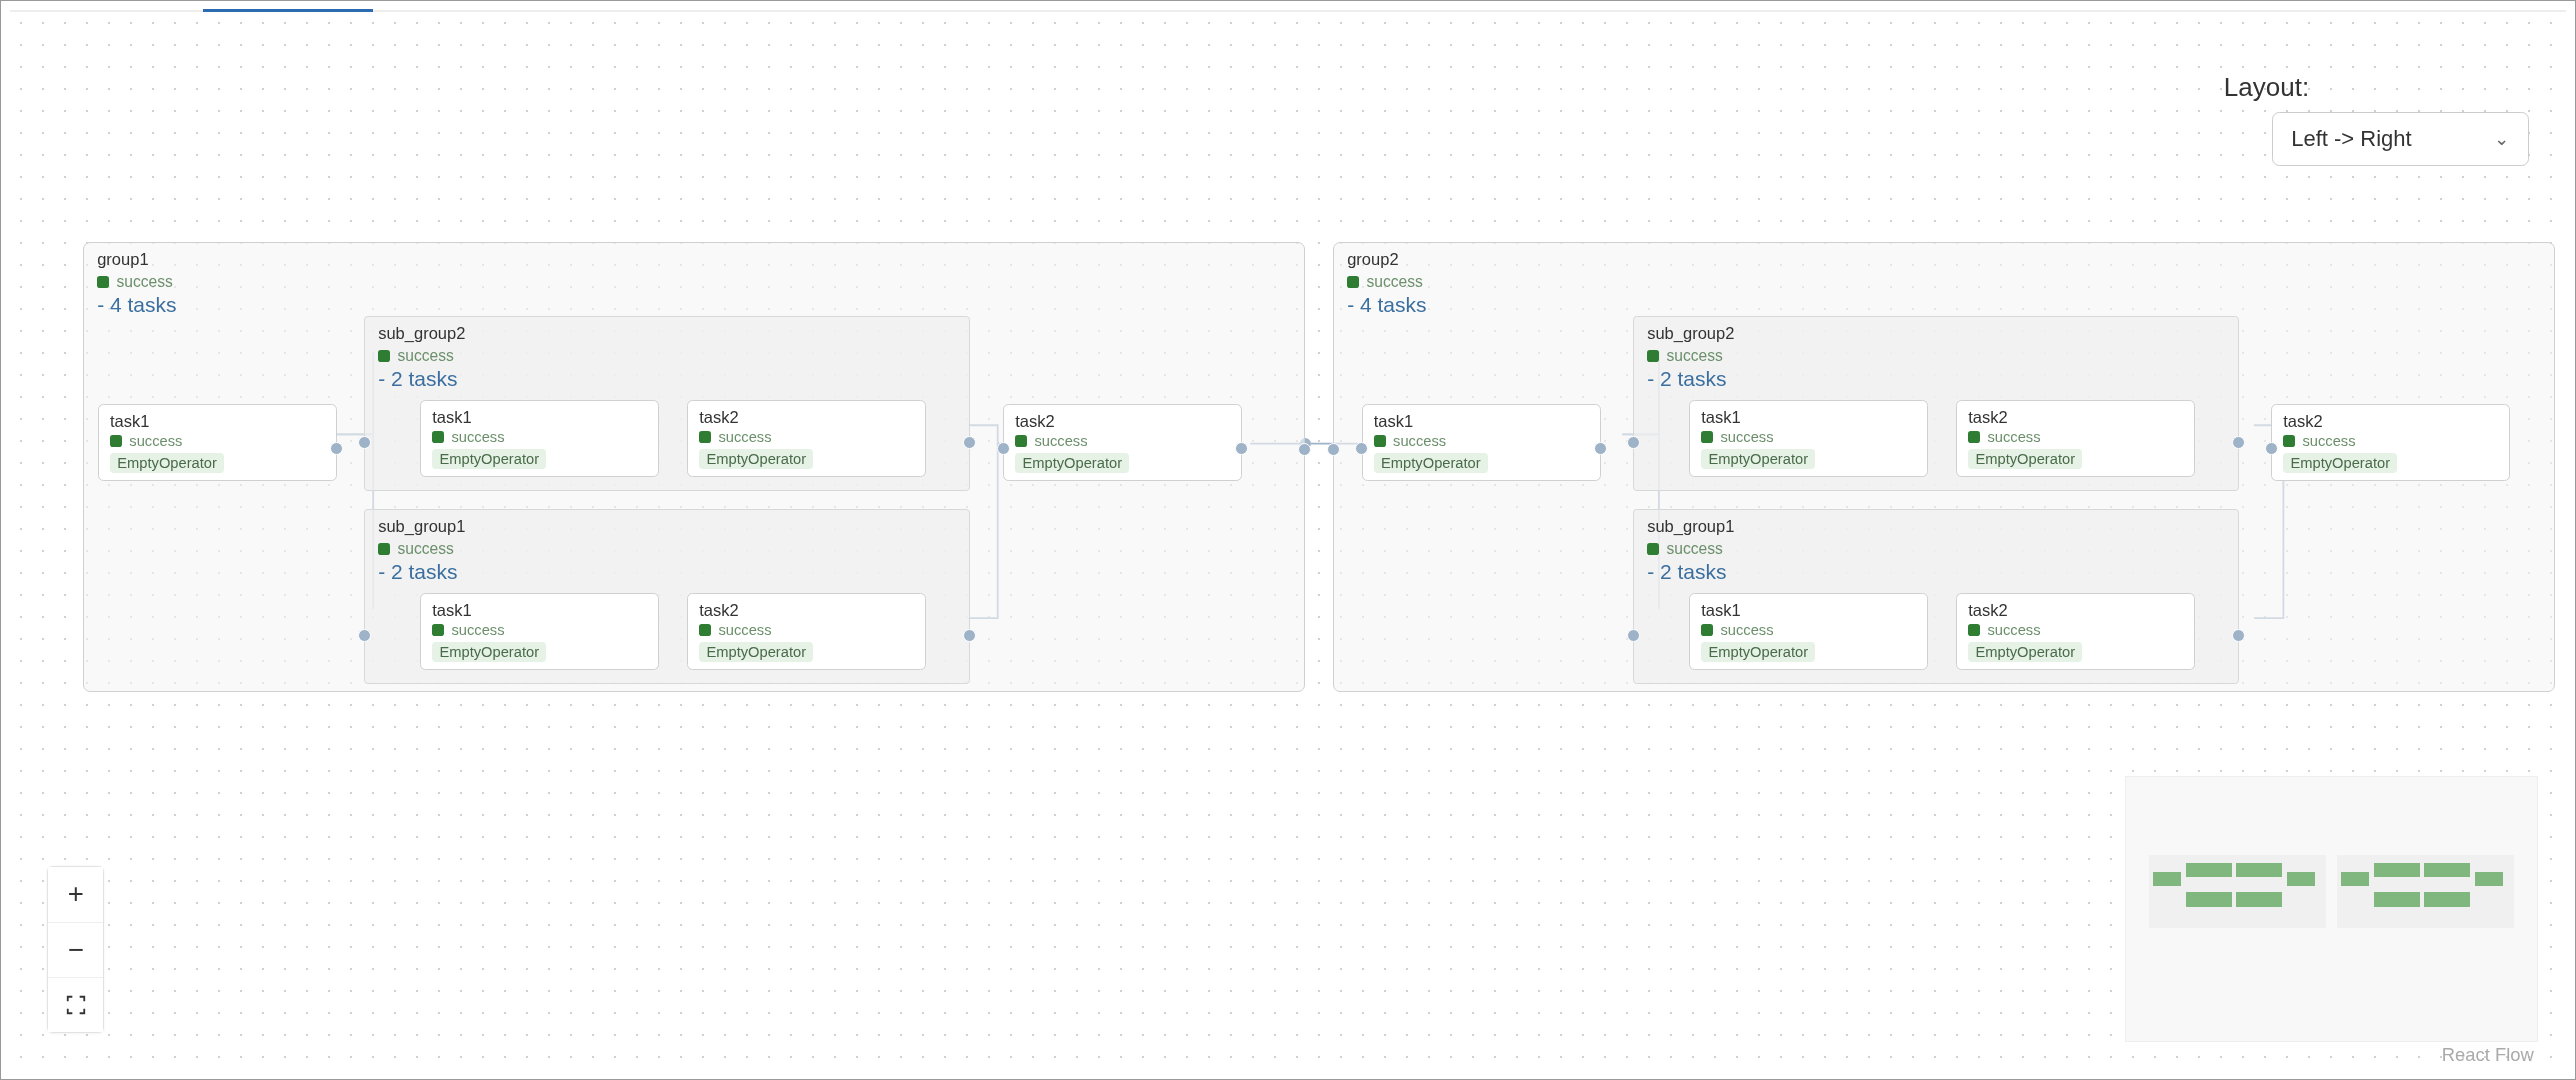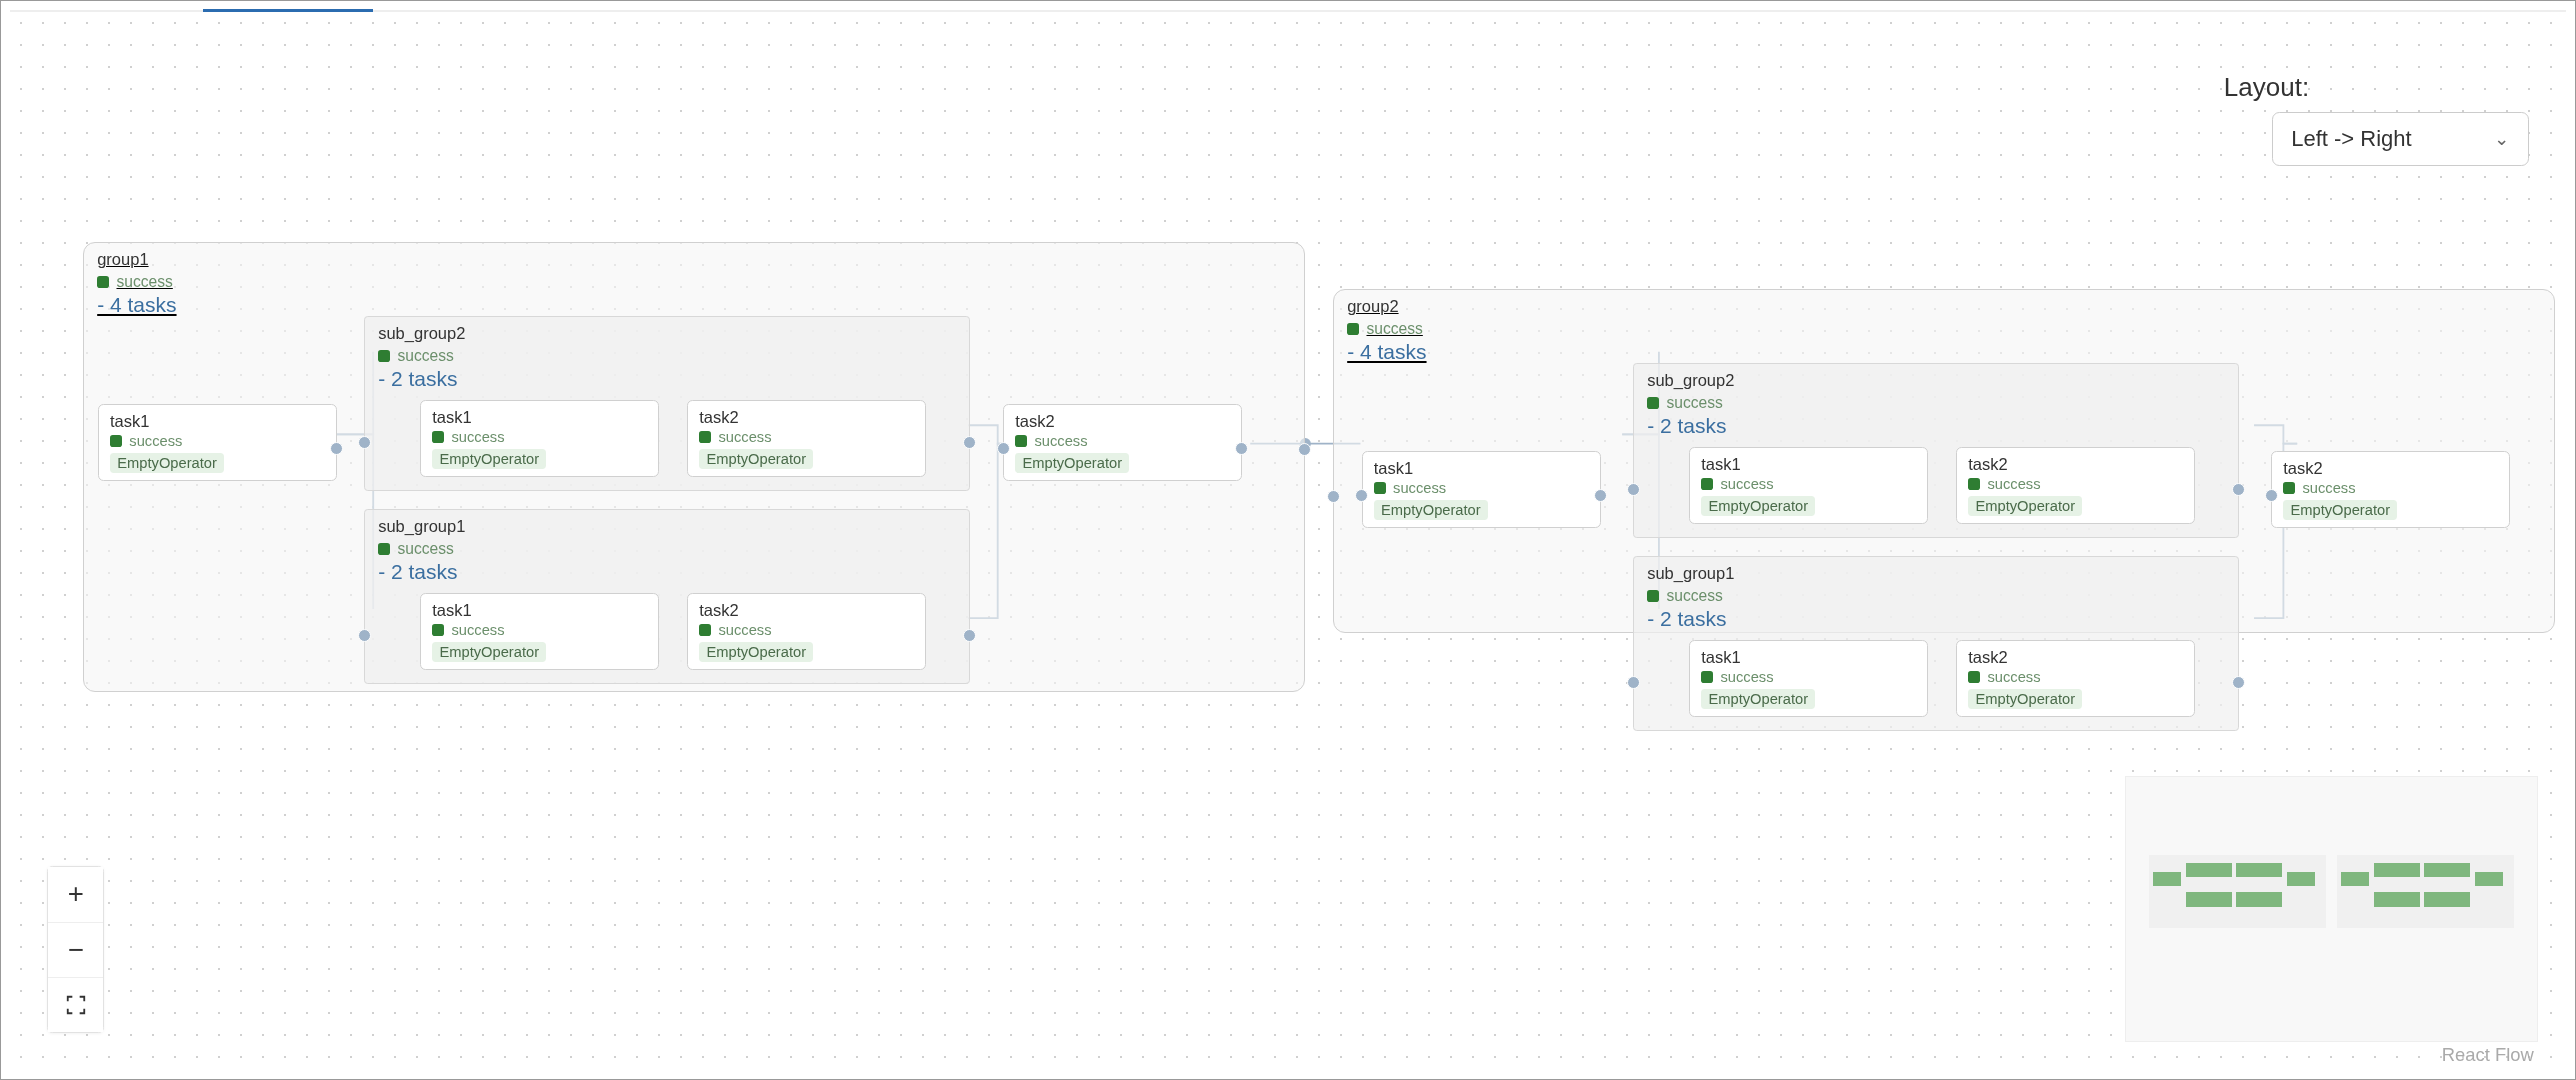--- a/index.html
+++ b/index.html
@@ -15,21 +15,21 @@
 
 .layout-panel { position: absolute; top: 60px; right: 37px; display: flex; flex-direction: column; gap: 9.2px; }
 .layout-label { font-size: 26px; color: #333; }
 .layout-select { border: 0.9px solid #ccc; border-radius: 7.3px; padding: 13px 18.4px; font-size: 22px; color: #333; display: flex; align-items: center; justify-content: space-between; width: 257px; background: #fff; margin-left: 48px; }
 .chevron { font-size: 18.4px; color: #666; }
 
 
 .svg-edges { position: absolute; inset: 0; pointer-events: none; }
 .edge { stroke: #9fb3c8; stroke-width: 2; fill: none; }
 
-.group-box { position: absolute; border: 0.9px solid #d0d0d0; border-radius: 12px; background: rgba(245,245,245,0.6); text-decoration: underline; }
+.group-box { position: absolute; border: 0.9px solid #d0d0d0; border-radius: 7px; background: rgba(245,245,245,0.6); }
 .group-header { padding: 7.3px 13px 3.7px 13px; font-size: 16.5px; color: #333; }
 .status-line { display: flex; align-items: center; gap: 7.3px; font-size: 15.6px; color: #6b8f6b; padding: 0 13px; }
 .status-dot { width: 12px; height: 12px; background: #2e7d32; border-radius: 2.8px; display: inline-block; }
 .collapse-line { font-size: 21px; color: #3b6fa0; padding: 1.8px 13px 7.3px 13px; }
 
 .subgroup-box { position: absolute; border: 0.9px solid #d8d8d8; border-radius: 3.7px; background: rgba(240,240,240,0.7); }
 
 .task-node { position: absolute; border: 0.9px solid #d0d0d0; border-radius: 5.5px; background: #fff; padding: 7.3px 11px; width: 239px; }
 .task-title { font-size: 16.5px; color: #333; }
 .task-status { display: flex; align-items: center; gap: 7.3px; font-size: 14.7px; color: #6b8f6b; margin-top: 1.8px; }
@@ -167,21 +167,21 @@
               <span class="status-dot"></span>
               <span>success</span>
             </div>
           <span class="op-badge">EmptyOperator</span>
           <div class="port" style="left:-7.3px; top:37px;"></div>
           <div class="port" style="right:-7.3px; top:37px;"></div>
         </div>
         <div class="port" style="right:-7.3px; top:200px;"></div>
       </div>
 
-      <div class="group-box" style="left:1323px; top:230px; width:1222px; height:344px;margin-top:47px;">
+      <div class="group-box" style="left:1323px; top:230px; width:1222px; height:450px;">
         <div class="group-header">group2</div>
         <div class="status-line">
             <span class="status-dot"></span>
             <span>success</span>
           </div>
         <div class="collapse-line">- 4 tasks</div>
         <div class="port" style="left:-7.3px; top:200px;"></div>
 
         <div class="task-node" style="left:27.6px; top:161px;">
           <div class="task-title">task1</div>

